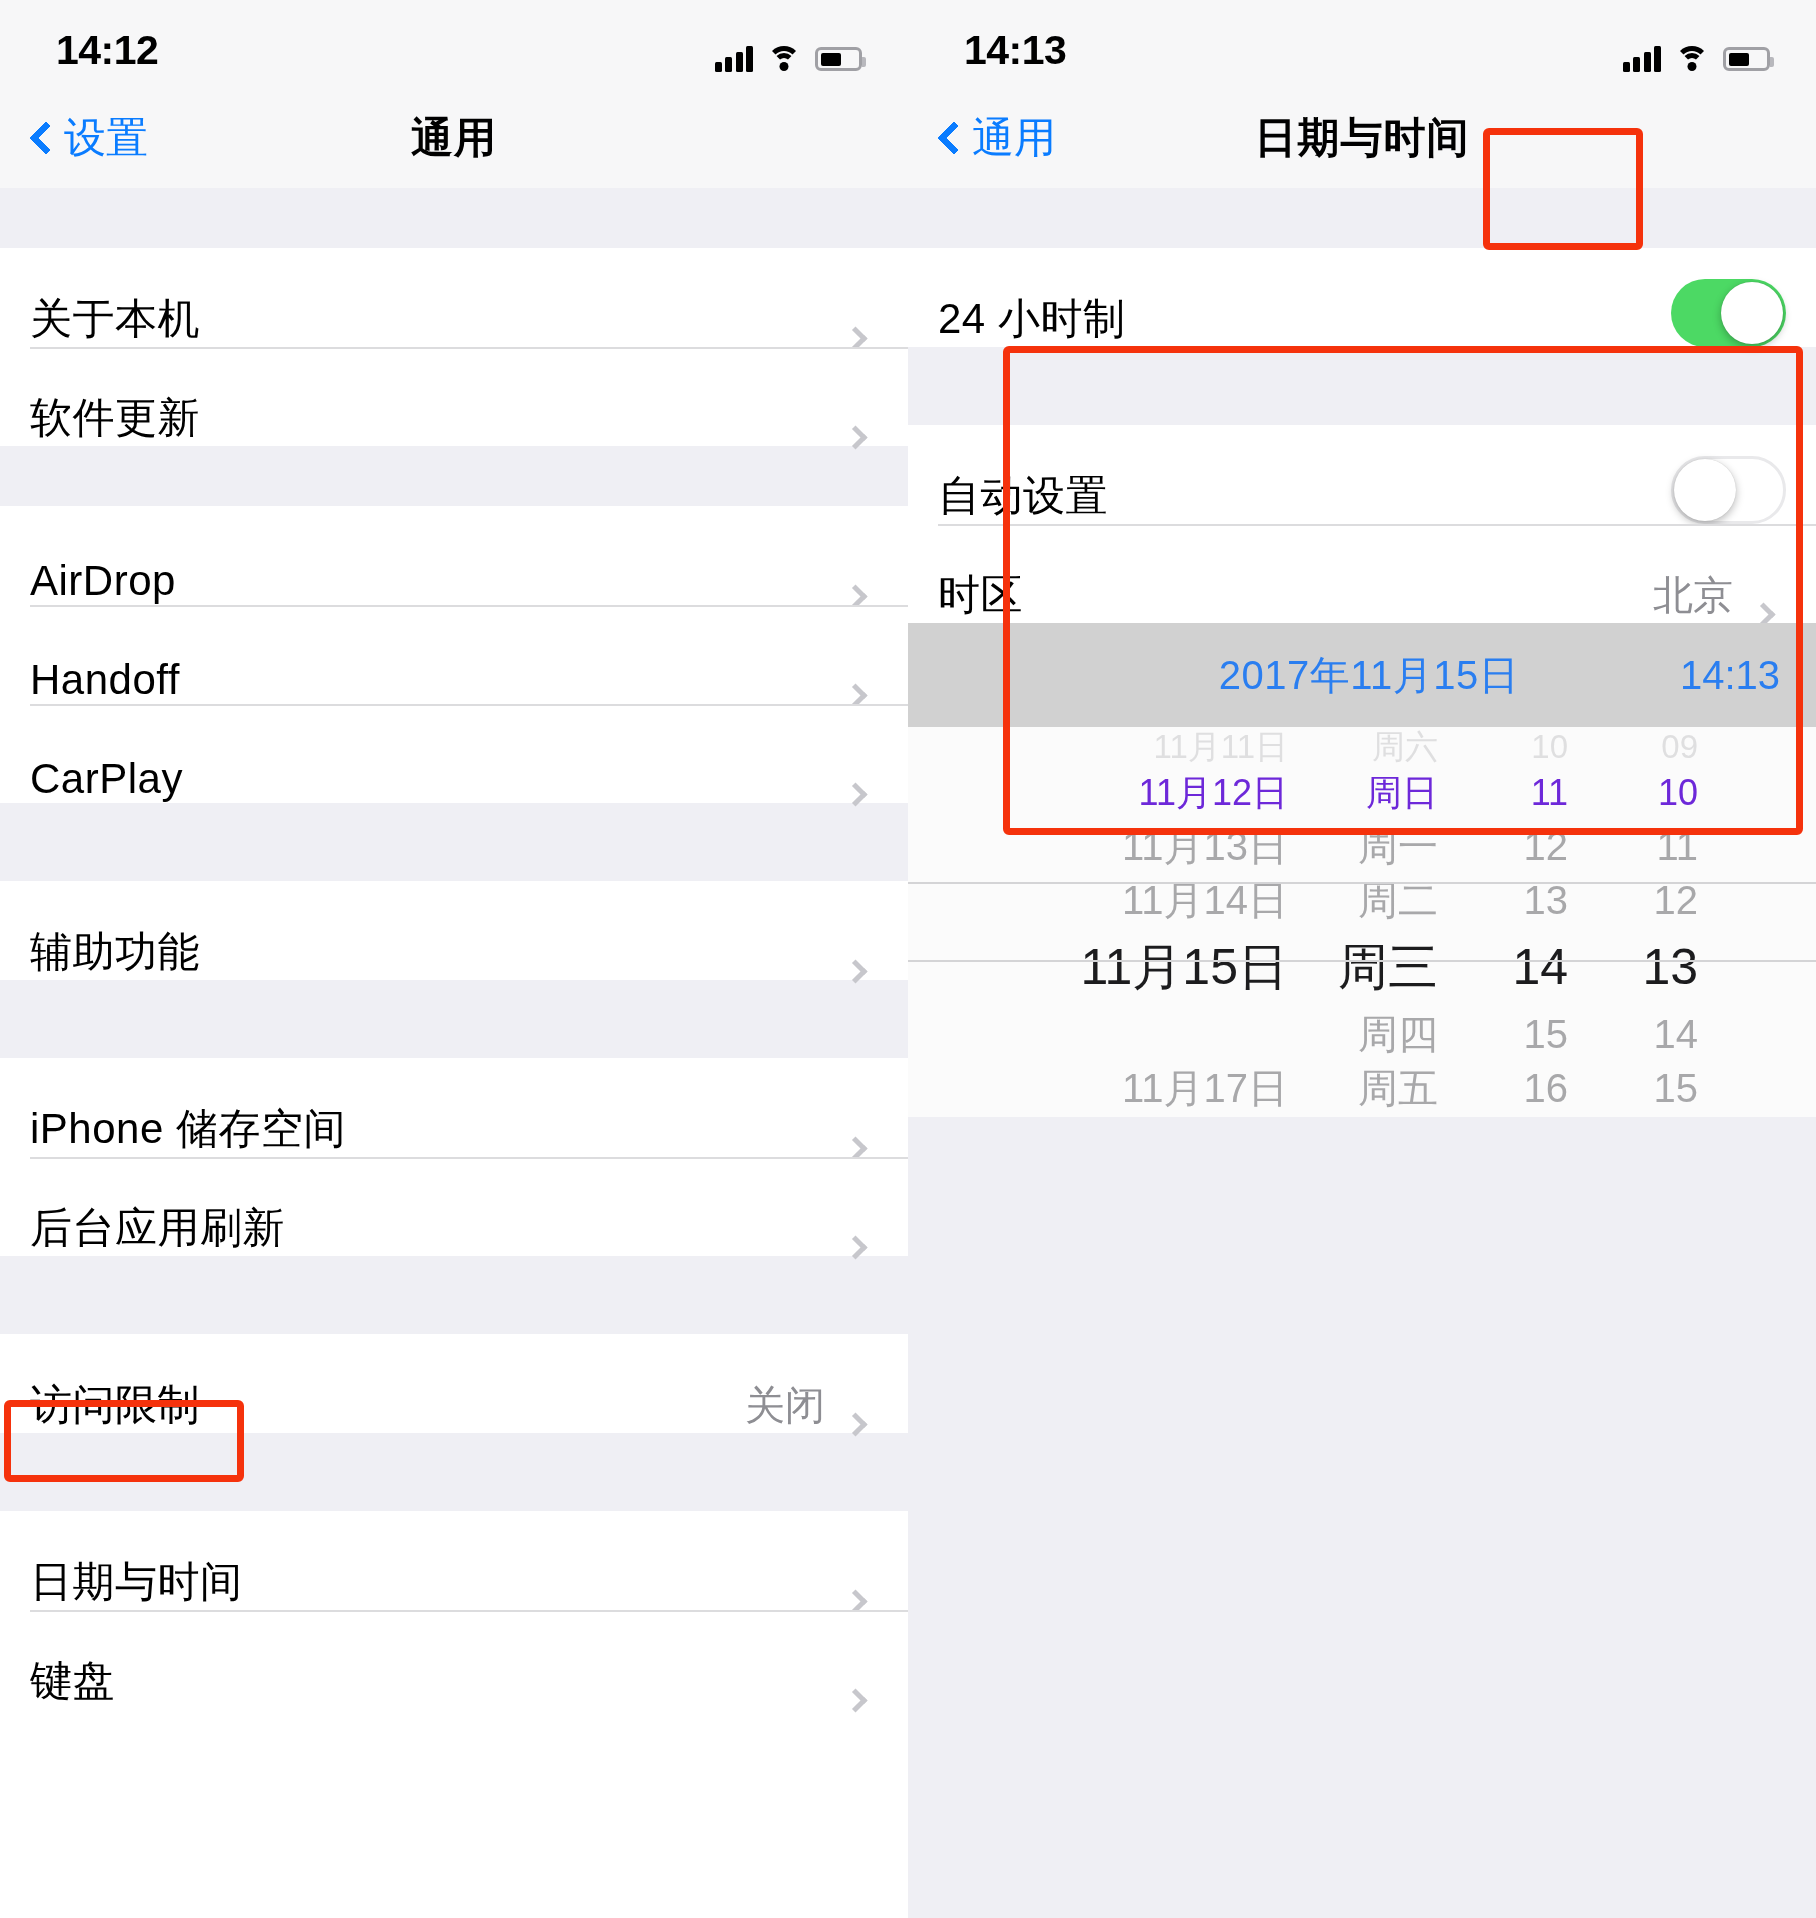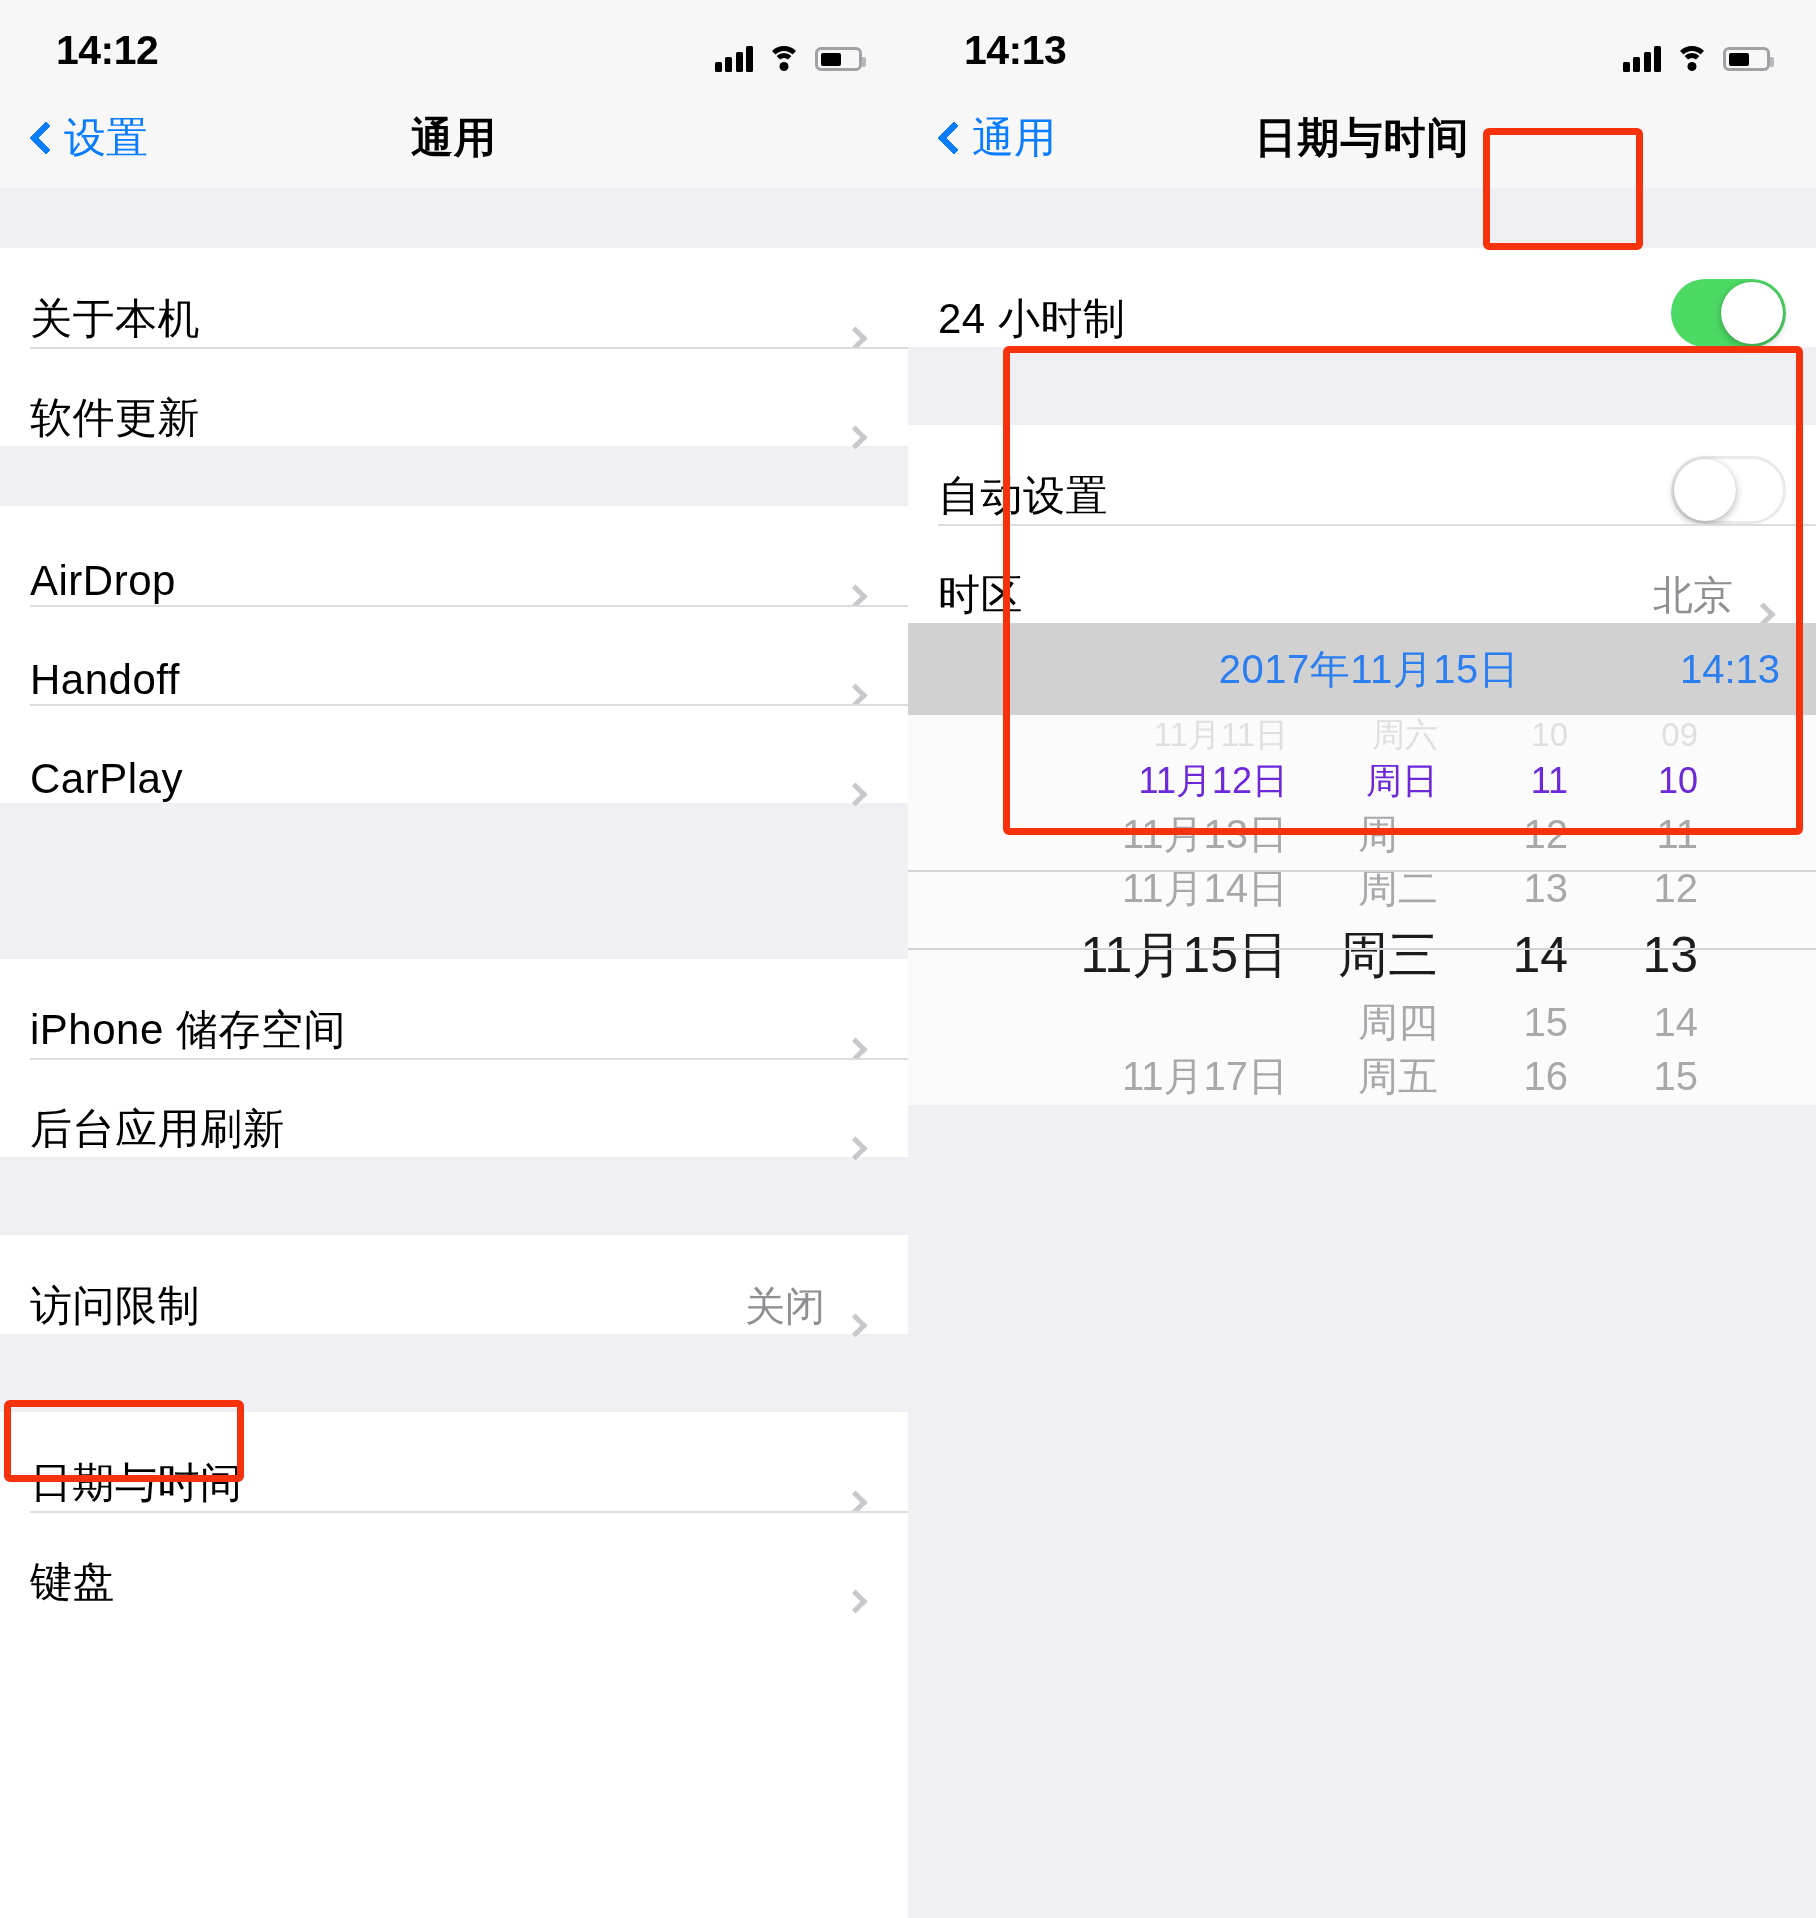--- a/index.html
+++ b/index.html
@@ -105,21 +105,21 @@
     box-shadow: 0 3px 8px rgba(0,0,0,0.28), 0 0 1px rgba(0,0,0,0.2);
   }
   .toggle.on { background: #4cd964; }
   .toggle.on .knob { right: 3px; }
   .toggle.off { background: #ffffff; border: 3px solid #e9e9eb; }
   .toggle.off .knob { left: 0px; top: 0px; }
 
   
   .picker-wrap { background: #d1d1d1; width: 100%; position: relative; }
   .picker-head {
-    height: 92px; display: flex; align-items: center;
+    height: 104px; display: flex; align-items: center;
     padding: 0 26px 0 0; background: #d1d1d1;
   }
   .picker-head .ph-date {
     flex: 1; text-align: center; font-size: 40px; color: #2a7ef0;
     letter-spacing: 0.5px; padding-left: 150px;
   }
   .picker-head .ph-time { font-size: 40px; color: #2a7ef0; padding-right: 10px; }
   .picker-body {
     background: #fbfbfb; position: relative; height: 390px;
     overflow: hidden;
@@ -208,20 +208,26 @@
         <span class="chev"></span>
       </div>
       <div class="row">
         <span class="row-label">CarPlay</span>
         <span class="chev"></span>
       </div>
     </div>
 
     <div class="gap" style="height:78px"></div>
 
+    <div class="group">
+      <div class="row">
+        <span class="row-label">辅助功能</span>
+        <span class="chev"></span>
+      </div>
+    </div>
 
     <div class="gap" style="height:78px"></div>
 
     <div class="group">
       <div class="row">
         <span class="row-label">iPhone 储存空间</span>
         <span class="chev"></span>
       </div>
       <div class="row">
         <span class="row-label">后台应用刷新</span>

